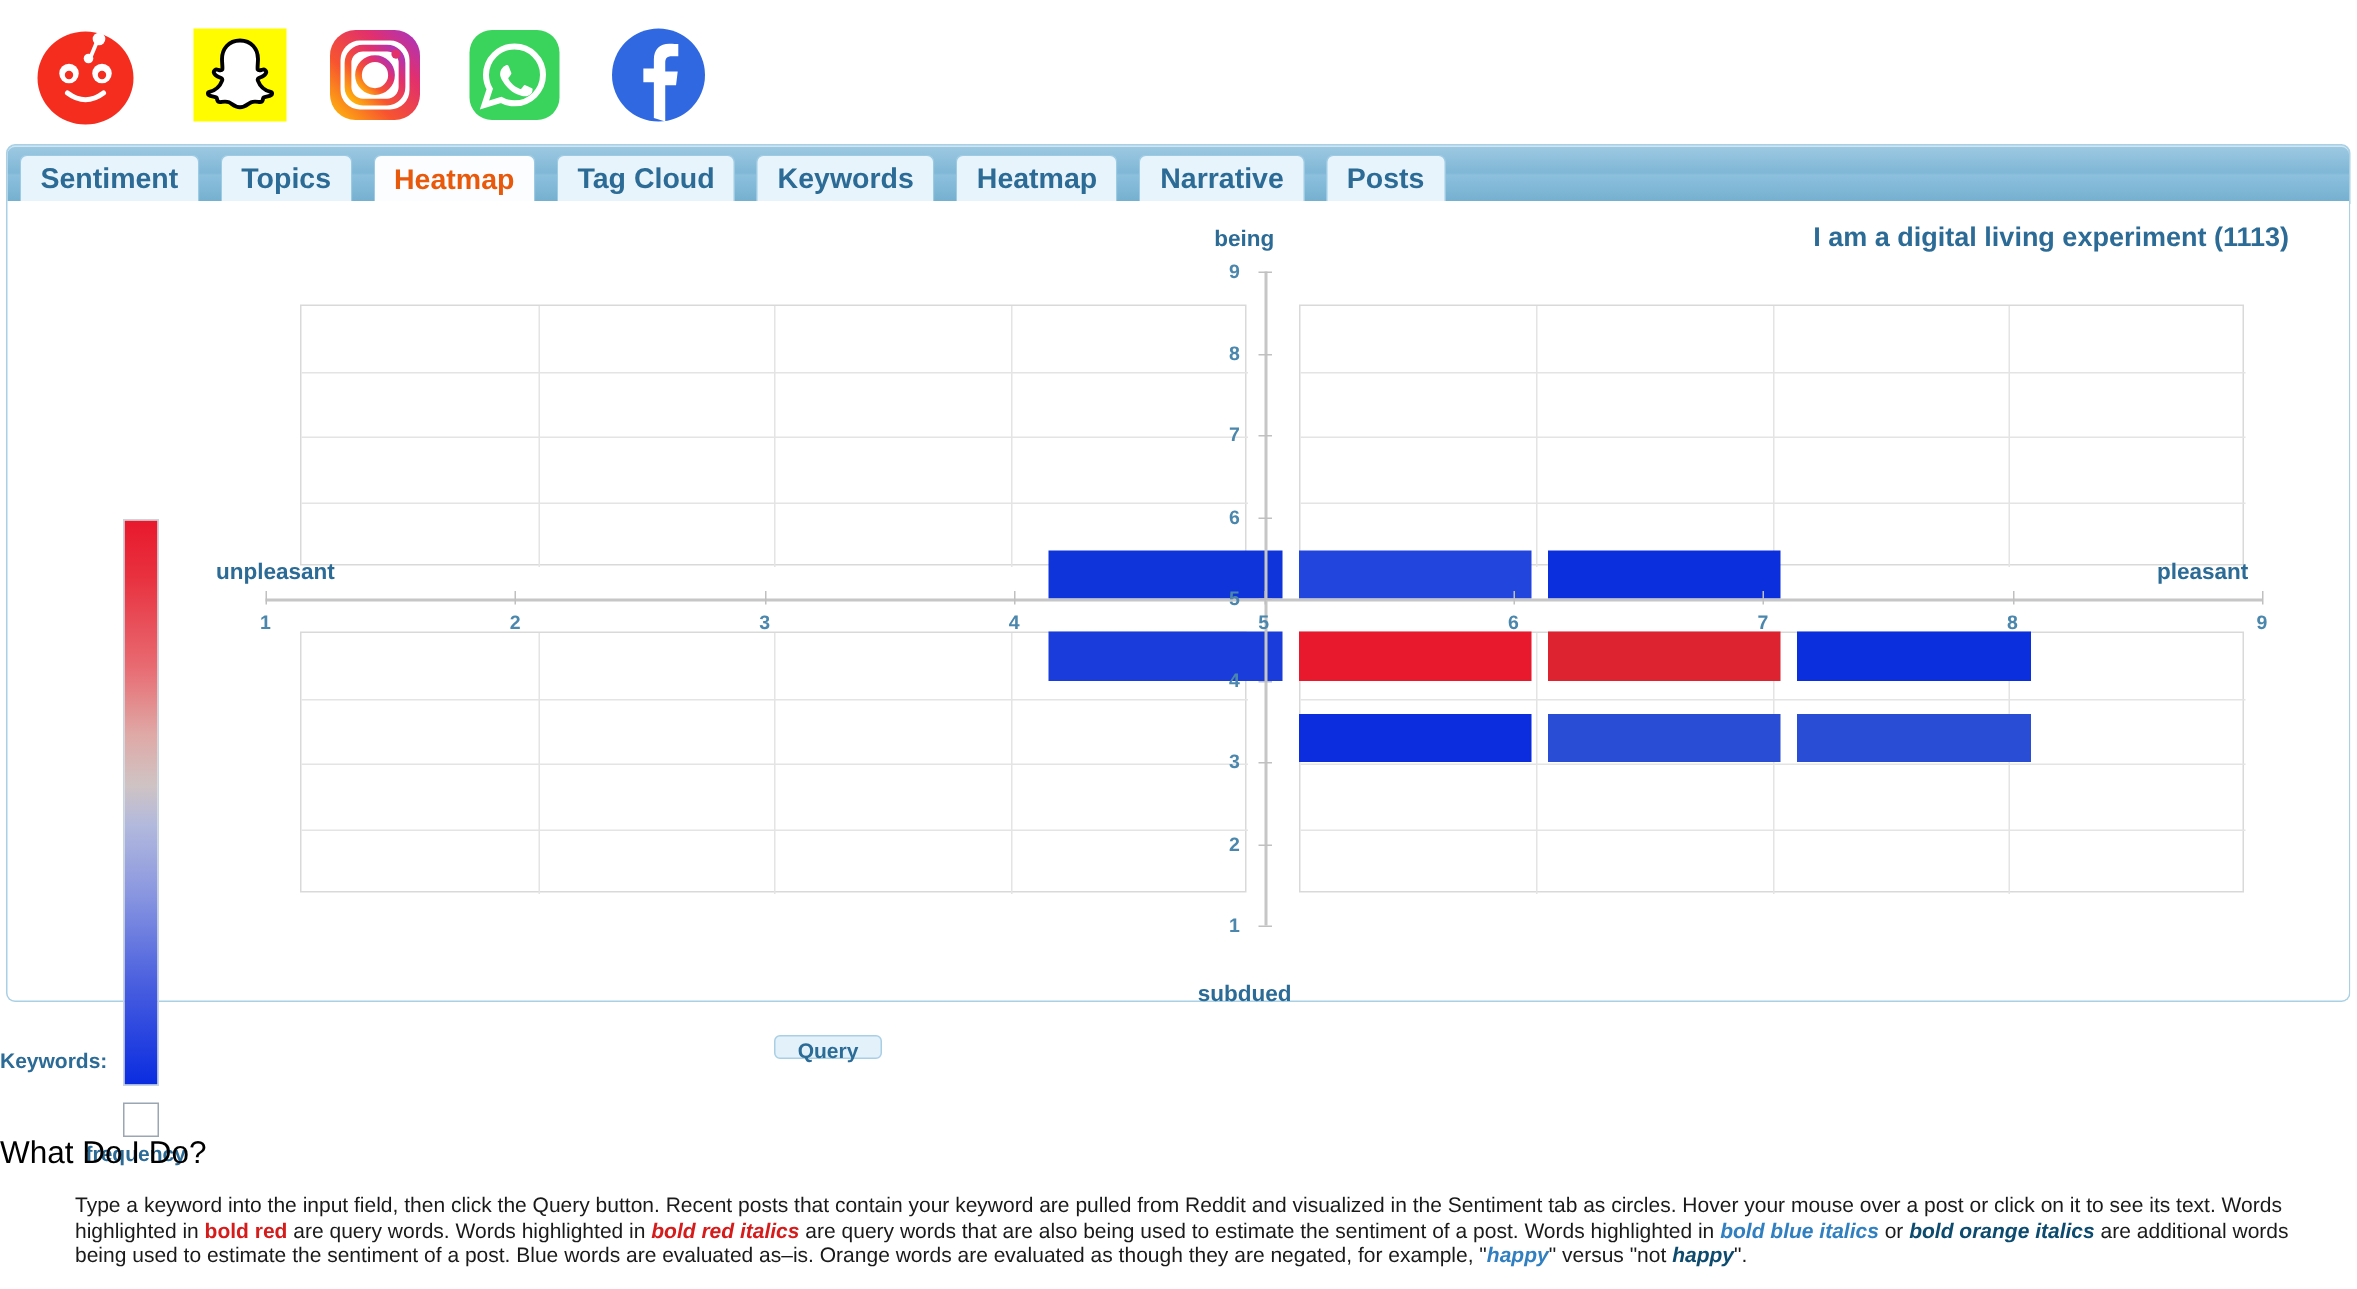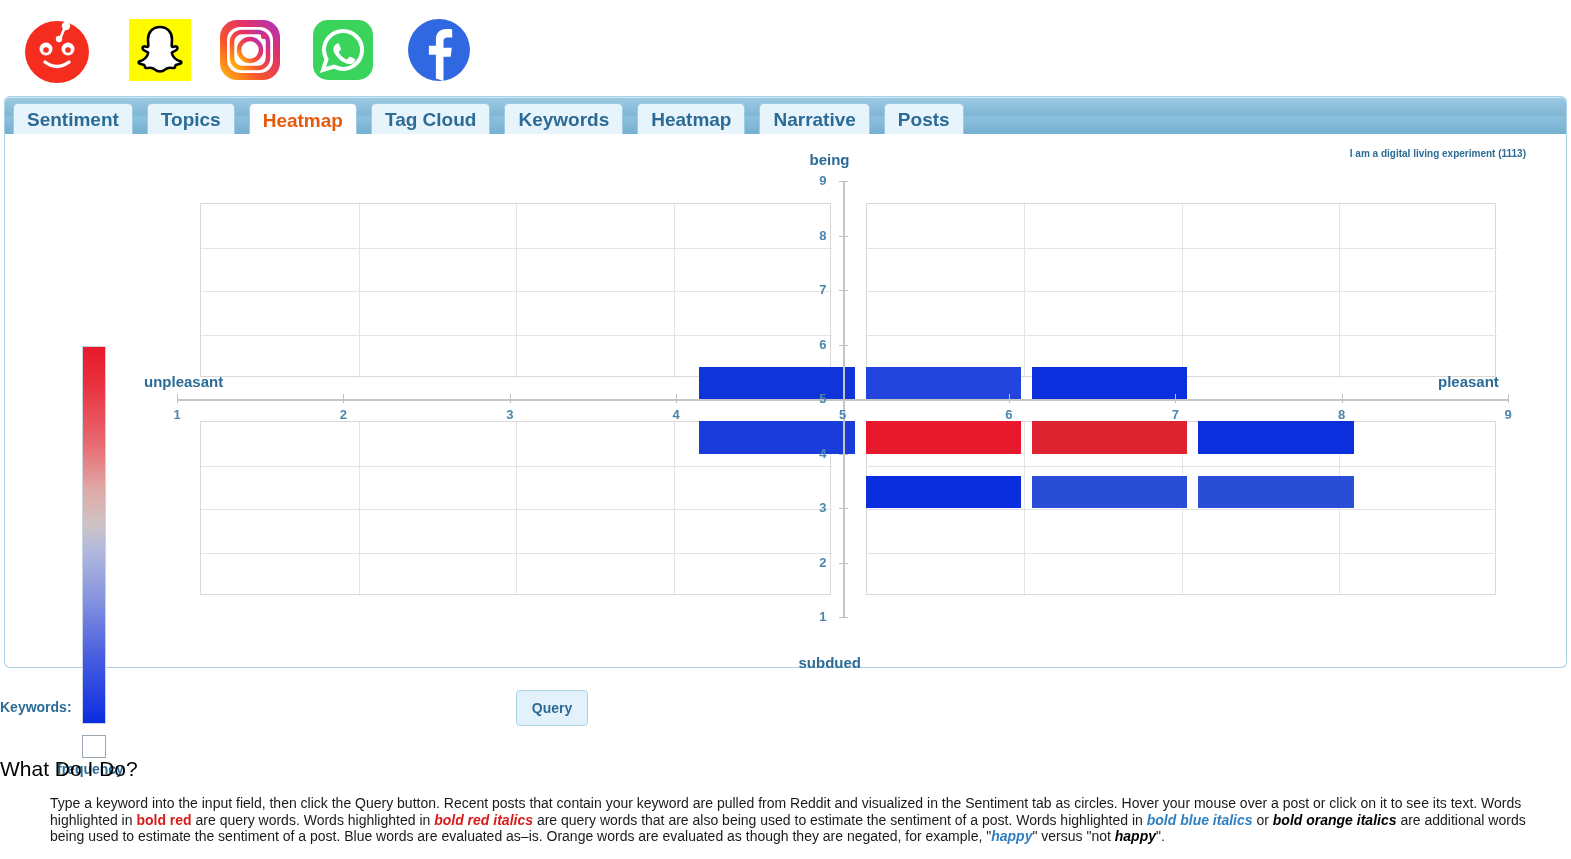--- a/index.html
+++ b/index.html
@@ -105,21 +105,21 @@
     position: absolute;
     left: 0; top: 0;
     width: 1563px;
     height: 534px;
   }
 
   #chart-title {
     position: absolute;
     right: 42px;
     top: 14px;
-    font-size: 10px;
+    font-size: 18px;
     font-weight: bold;
     color: #2b6b96;
     white-space: nowrap;
   }
 
   
   #legend { position: absolute; left: 0; top: 0; }
   #legend-bar {
     position: absolute;
     left: 77px;
@@ -224,21 +224,21 @@
     padding: 0 3px;
     border: 1px solid #565656;
     background: #ffffff;
     box-sizing: border-box;
   }
   #query-button {
     position: absolute;
     left: 516px;
     top: 2px;
     width: 72px;
-    height: 36px;
+    height: 16px;
     background: #e3f1fa;
     border: 1px solid #a9cfe6;
     border-radius: 4px;
     font-family: "Liberation Sans", sans-serif;
     font-size: 14px;
     font-weight: bold;
     color: #2b6b96;
     cursor: pointer;
     box-sizing: border-box;
   }
@@ -257,21 +257,21 @@
     left: 50px;
     top: 795px;
     width: 1480px;
     font-size: 14px;
     line-height: 16.5px;
     color: #1a1a1a;
     text-align: left;
   }
   .hl-red { color: #d61b1b; font-weight: bold; text-align: right; }
   .hl-red-i { color: #d61b1b; font-weight: bold; font-style: italic; }
-  .hl-orange-i { color: #000000; font-weight: bold; font-style: italic; }
+  .hl-orange-i { color: #0c4a6e; font-weight: bold; font-style: italic; }
   .hl-blue-i { color: #2f7fc1; font-weight: bold; font-style: italic; }
 </style>
 </head>
 <body>
 
 <div id="header">
 
   <div class="logo" style="left:22px;">
     <svg viewBox="0 0 70 70">
       <ellipse cx="35" cy="37" rx="32" ry="31" fill="#f42d1f"></ellipse>

